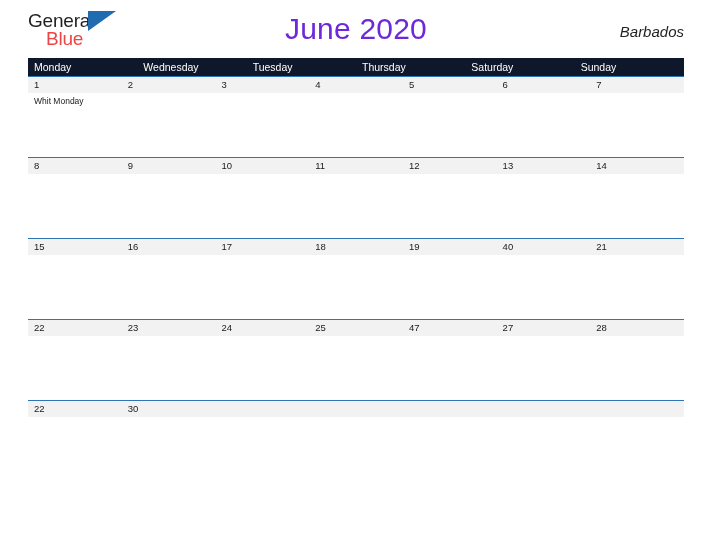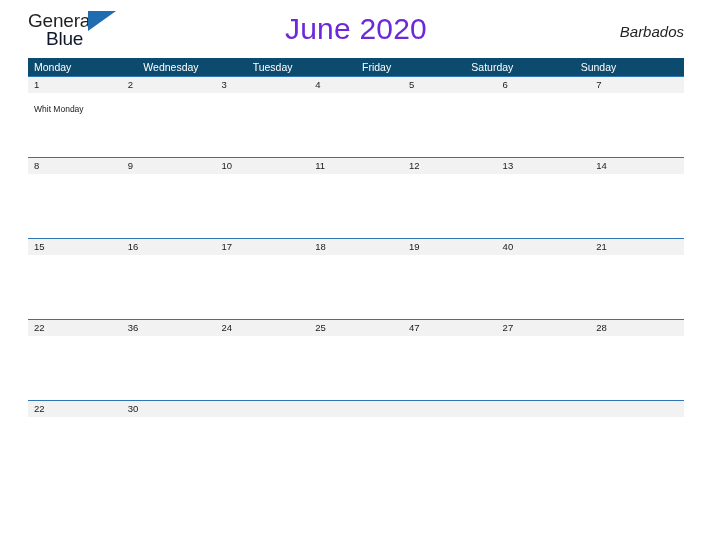--- a/index.html
+++ b/index.html
@@ -46,21 +46,21 @@
     color: #231f20;
     letter-spacing: -0.2px;
     line-height: 20px;
     white-space: nowrap;
   }
   .brand-blue {
     position: absolute;
     left: 18px;
     top: 20px;
     font-size: 19px;
-    color: #0f172a;
+    color: #ef4444;
     letter-spacing: -0.2px;
     line-height: 20px;
     white-space: nowrap;
   }
   .brand-flag {
     position: absolute;
     left: 60px;
     top: 2px;
     width: 30px;
     height: 21px;
@@ -90,21 +90,21 @@
   }
 
   
   .calendar {
     margin: 0 28px;
     width: 656px;
   }
 
   .dow-row {
     display: flex;
-    background: #0c4a6e;
+    background: #0f172a;
   }
   .dow-cell {
     flex: 1 1 0;
     min-width: 0;
     color: #ffffff;
     font-size: 10.5px;
     line-height: 16px;
     padding: 1px 0 1px 6px;
     box-sizing: border-box;
     white-space: nowrap;
@@ -146,21 +146,20 @@
     min-width: 0;
     padding: 3px 4px 0 6px;
     box-sizing: border-box;
     overflow: hidden;
   }
   .event-text {
     font-size: 8.5px;
     line-height: 11px;
     color: #1a1a1a;
     word-wrap: break-word;
-    margin-top: 8px;
   }
 
   .week-row.last .event-strip {
     height: 18px;
   }
 </style>
 </head>
 <body>
 
 <div class="page">
@@ -182,21 +181,21 @@
     <div class="locale">Barbados</div>
 
   </div>
 
   <div class="calendar">
 
     <div class="dow-row">
       <div class="dow-cell">Monday</div>
       <div class="dow-cell">Wednesday</div>
       <div class="dow-cell">Tuesday</div>
-      <div class="dow-cell">Friday</div>
+      <div class="dow-cell">Thursday</div>
       <div class="dow-cell">Saturday</div>
       <div class="dow-cell">Sunday</div>
     </div>
 
     <div class="week-row">
       <div class="date-strip">
         <div class="date-cell">1</div>
         <div class="date-cell">2</div>
         <div class="date-cell">3</div>
         <div class="date-cell">4</div>
@@ -295,21 +294,21 @@
           </div>
         <div class="event-cell">
             <div class="event-text"></div>
           </div>
       </div>
     </div>
 
     <div class="week-row">
       <div class="date-strip">
         <div class="date-cell">22</div>
-        <div class="date-cell">36</div>
+        <div class="date-cell">23</div>
         <div class="date-cell">24</div>
         <div class="date-cell">25</div>
         <div class="date-cell">47</div>
         <div class="date-cell">27</div>
         <div class="date-cell">28</div>
       </div>
       <div class="event-strip">
         <div class="event-cell">
             <div class="event-text"></div>
           </div>

